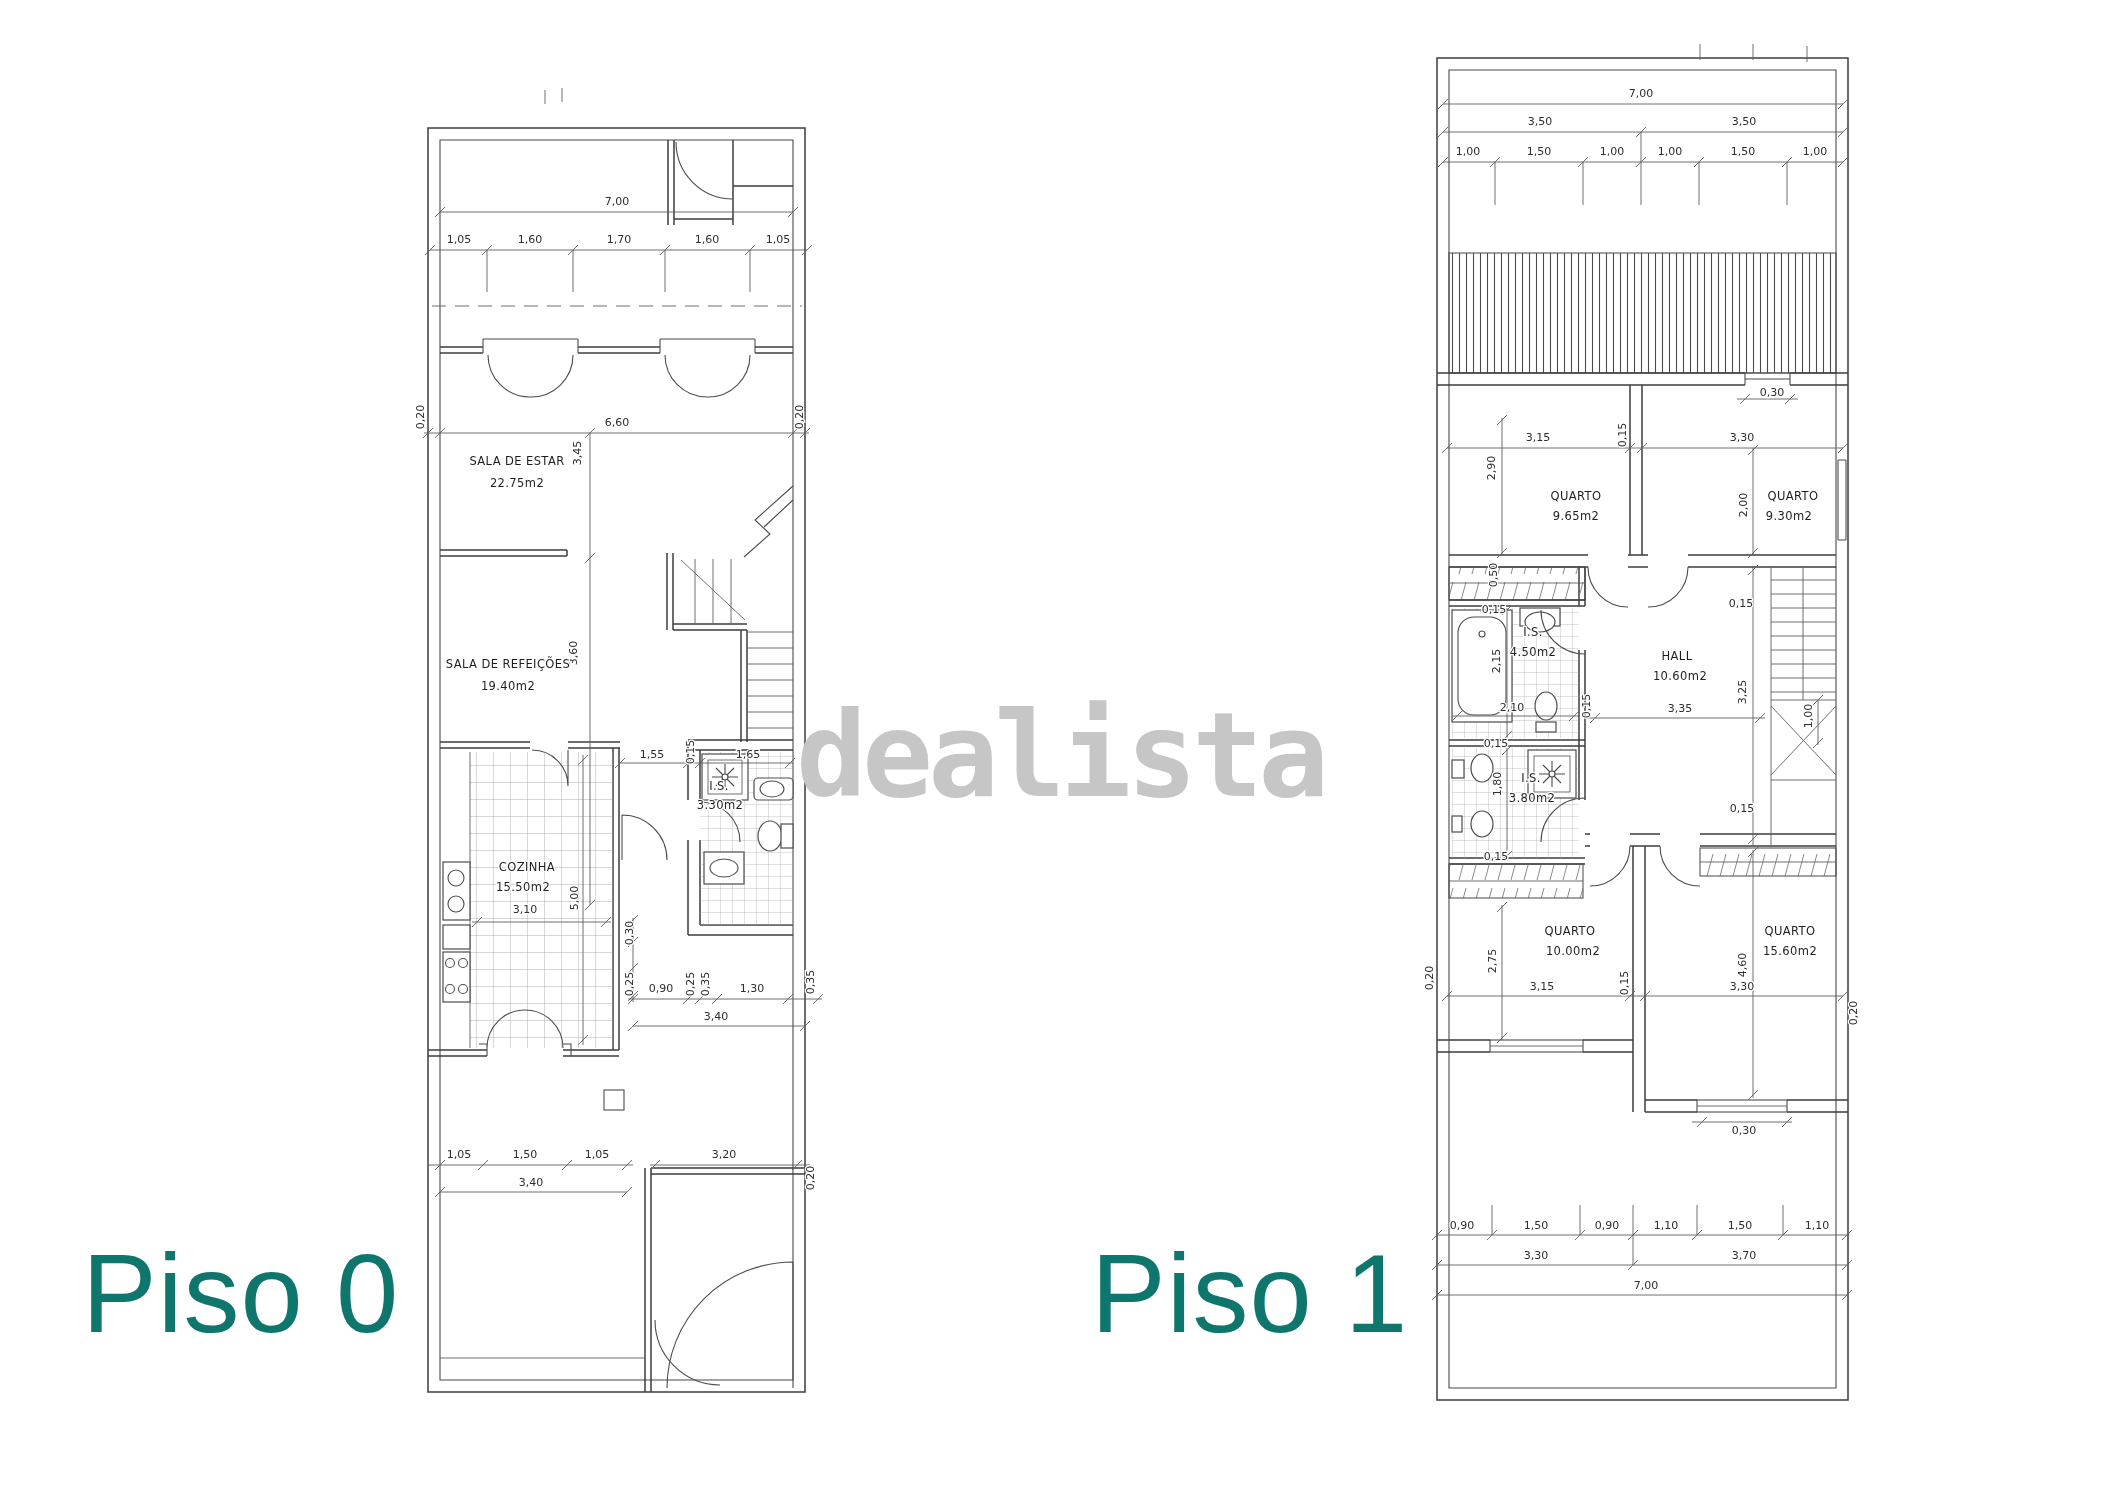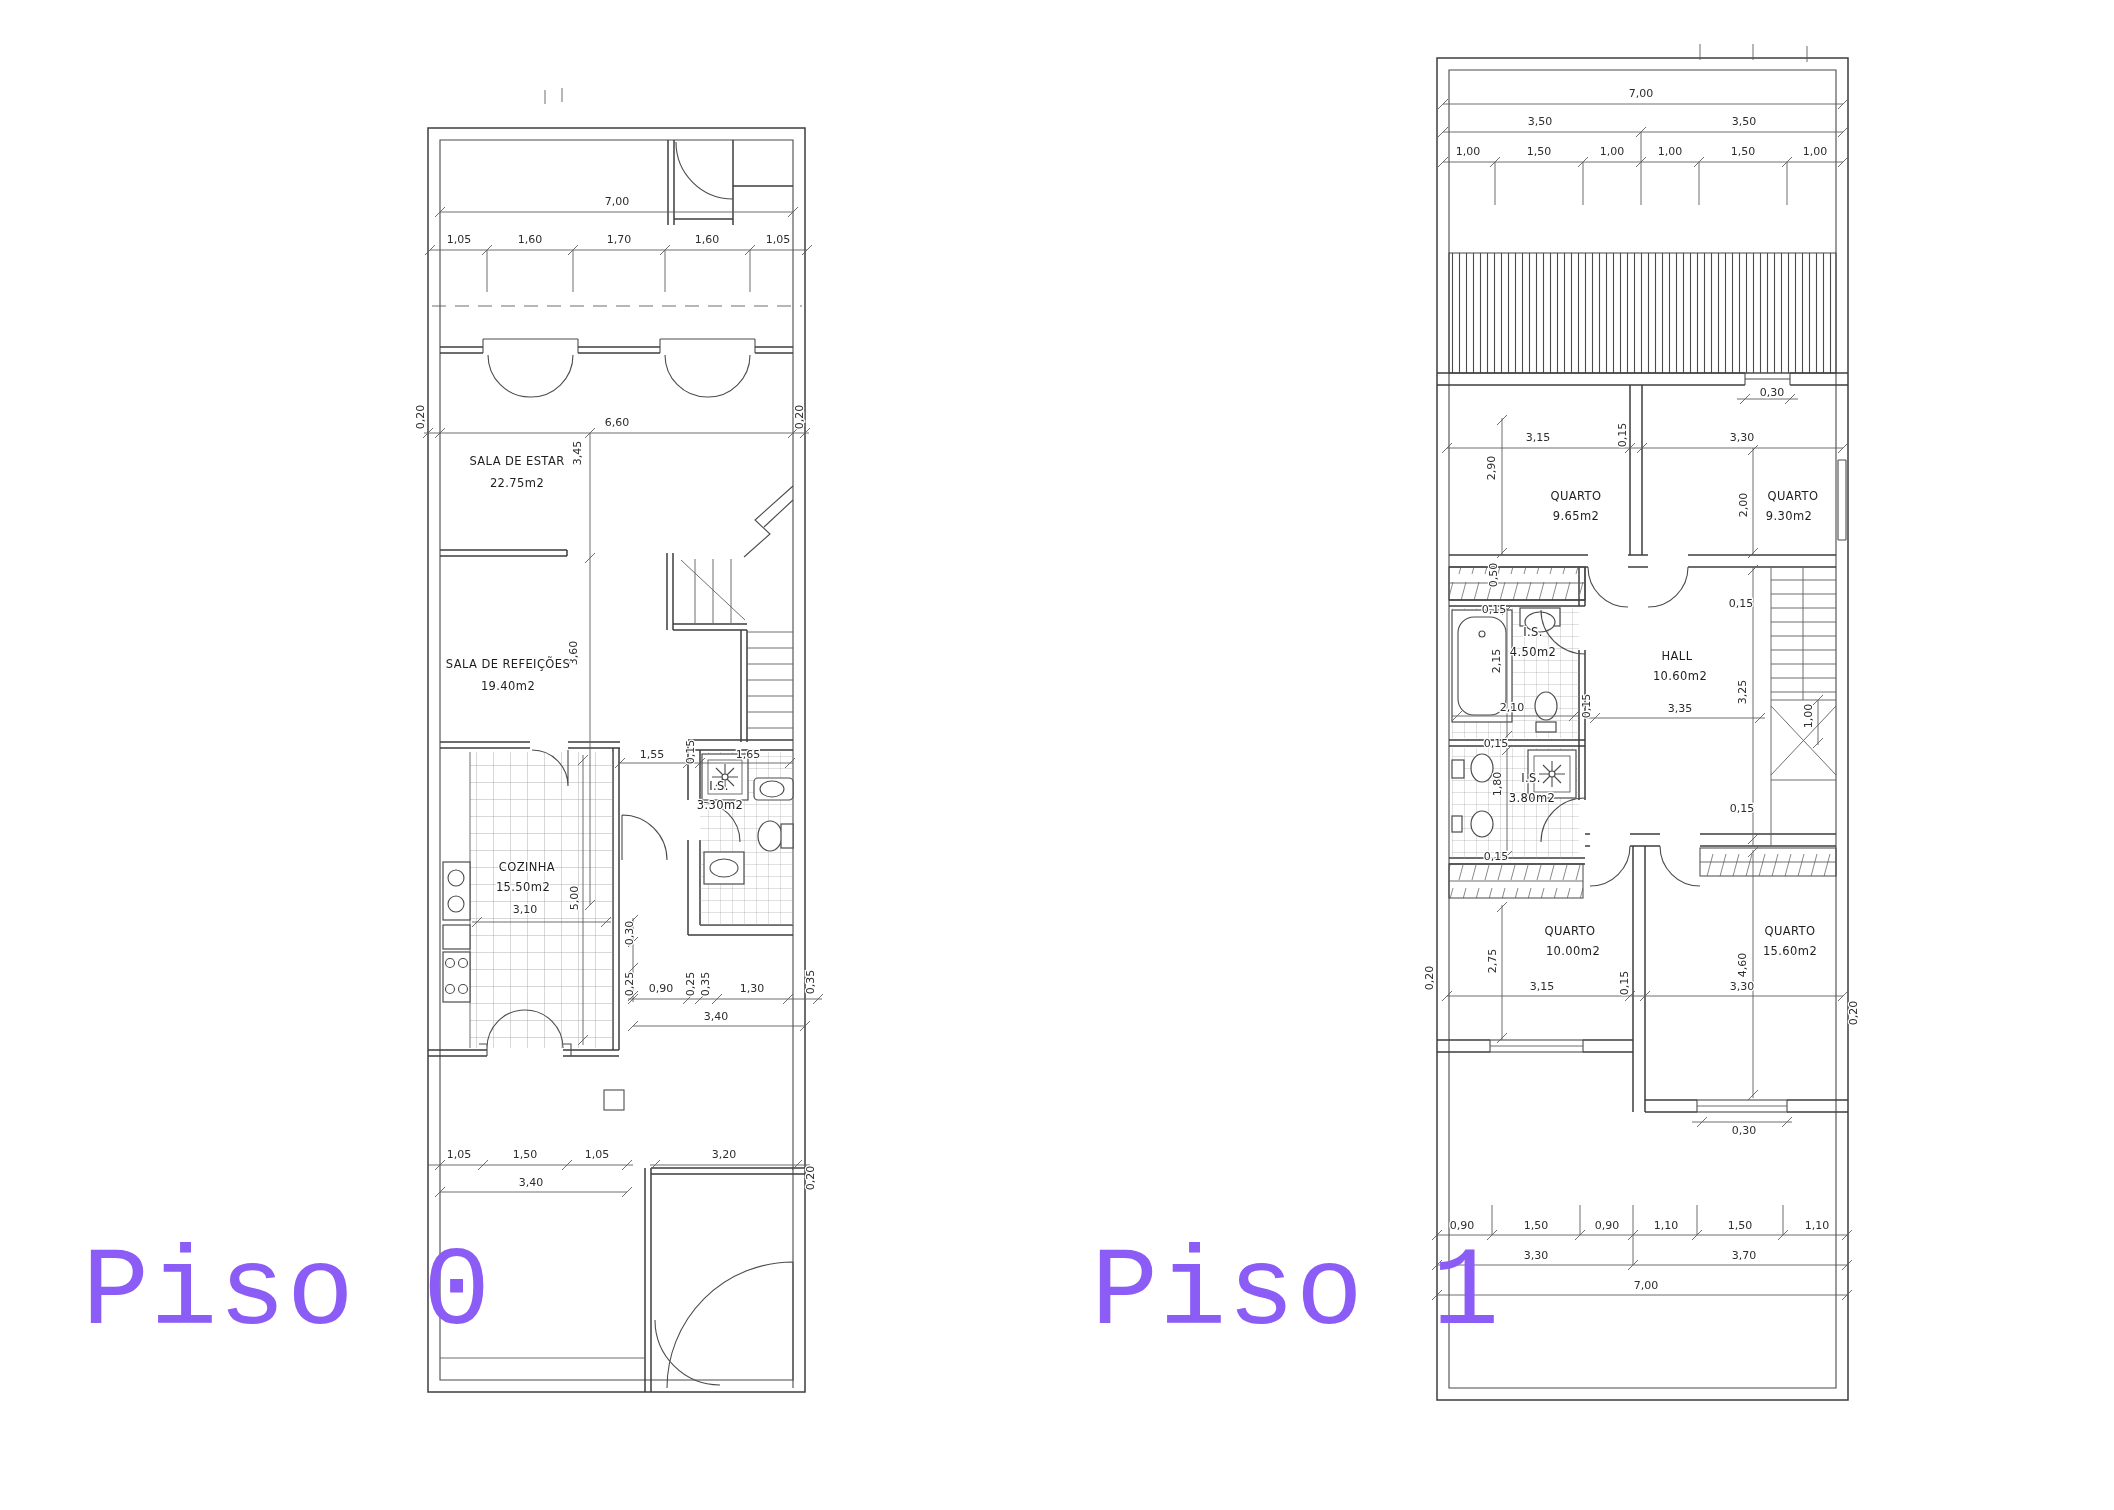--- a/index.html
+++ b/index.html
@@ -7,22 +7,22 @@
           font-family:"DejaVu Sans",sans-serif;}
   svg{position:absolute;inset:0;}
   svg text{font-family:"DejaVu Sans","Liberation Sans",sans-serif;paint-order:stroke;stroke:#ffffff;stroke-width:2.5px;}
   .dim{font-size:11px;fill:#2d2d2d;text-anchor:middle;}
   .room{font-size:11.5px;fill:#1e1e1e;text-anchor:middle;letter-spacing:.4px;}
   .w{stroke:#3e3e3e;stroke-width:1.5;fill:none;}
   .w2{stroke:#4a4a4a;stroke-width:1.1;fill:none;}
   .t{stroke:#5f5f5f;stroke-width:.9;fill:none;}
   .d{stroke:#4c4c4c;stroke-width:1.1;fill:none;}
   .fx{stroke:#4c4c4c;stroke-width:1.2;fill:#ffffff;}
-  .floor-title{position:absolute;font-size:112px;color:#8b5cf6;letter-spacing:1px;line-height:1;
-               font-family:Liberation Mono, monospace;}
+  .floor-title{position:absolute;font-size:112px;color:#0f766e;letter-spacing:1px;line-height:1;
+               font-family:Liberation Sans, sans-serif;}
   .watermark{position:absolute;font-family:"DejaVu Sans Mono","Liberation Mono",monospace;
              font-weight:bold;font-size:118px;letter-spacing:-5px;color:#c6c6c6;line-height:1;}
 </style>
 </head>
 <body>
 
 <div class="screen">
 
 <svg viewBox="0 0 2114 1510" width="2114" height="1510">
   <defs>
@@ -333,17 +333,18 @@
       <text class="dim" x="1666" y="1229">1,10</text>
       <text class="dim" x="1740" y="1229">1,50</text>
       <text class="dim" x="1817" y="1229">1,10</text>
       <text class="dim" x="1536" y="1259">3,30</text>
       <text class="dim" x="1744" y="1259">3,70</text>
       <text class="dim" x="1646" y="1289">7,00</text>
     </g>
   </g>
 </svg>
 
+<div class="watermark" style="left:796px;top:696px;">dealista</div>
 
 <div class="floor-title" style="left:82px;top:1238px;">Piso 0</div>
 <div class="floor-title" style="left:1076px;top:1238px;margin-left:15px;">Piso 1</div>
 
 </div>
 
 </body></html>

